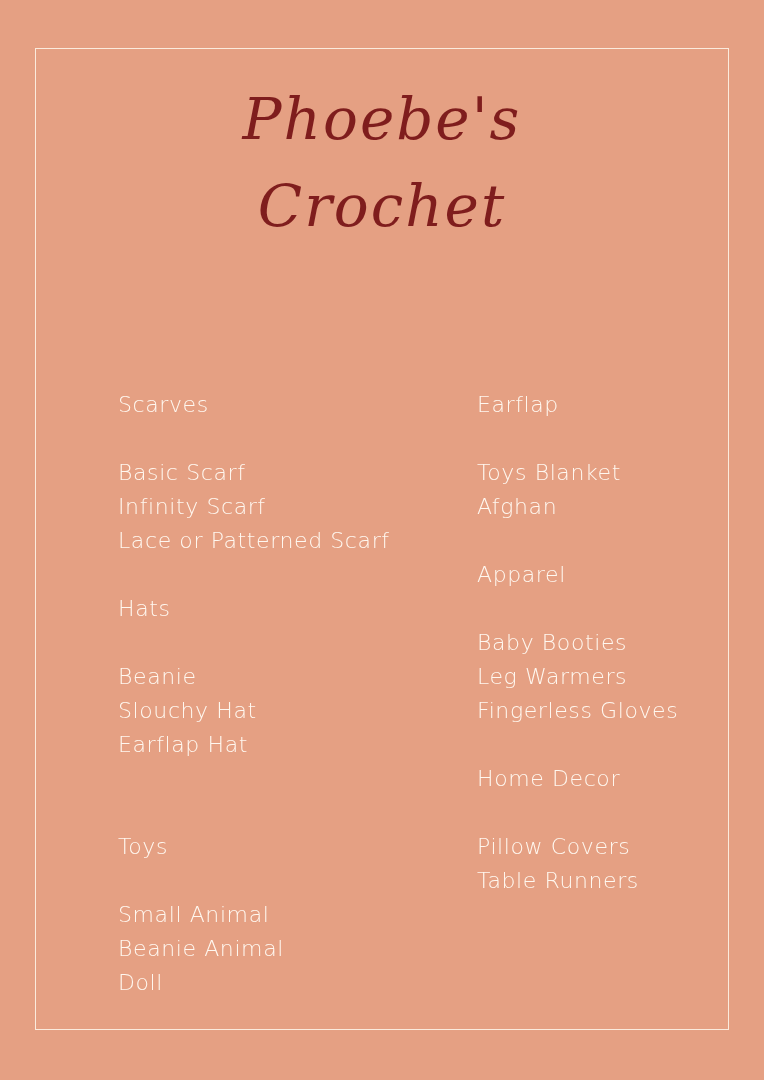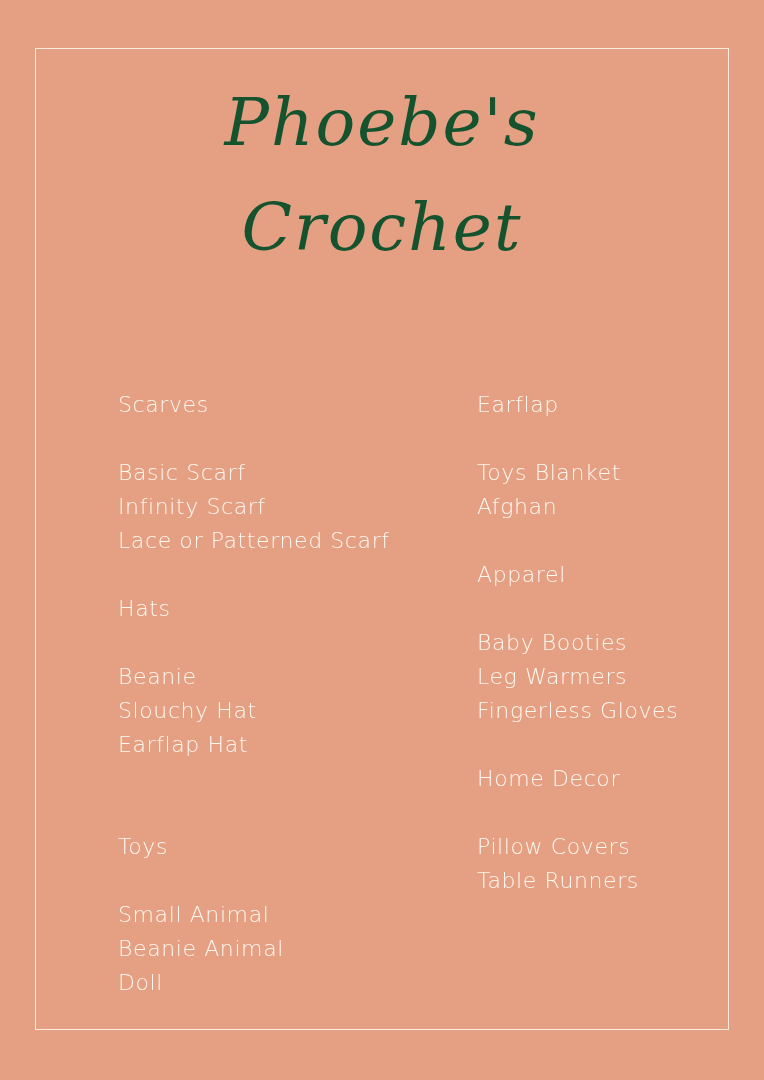--- a/index.html
+++ b/index.html
@@ -1,20 +1,20 @@
 <!DOCTYPE html>
 <html><head>
 <meta charset="utf-8">
 <style>
   html,body{margin:0;padding:0;}
   body{width:764px;height:1080px;background:#E5A083;position:relative;overflow:hidden;font-family:"DejaVu Sans",sans-serif;color:#FFF8F0;}
   .frame{position:absolute;left:35px;top:48px;width:694px;height:982px;border:1px solid #FBEBDD;box-sizing:border-box;}
-  .title{position:absolute;left:0;width:764px;text-align:center;font-family:"DejaVu Serif",serif;font-style:italic;color:#14532d;font-size:66px;line-height:1;letter-spacing:2px;}
+  .title{position:absolute;left:0;width:764px;text-align:center;font-family:"DejaVu Serif",serif;font-style:italic;color:#7f1d1d;font-size:58px;line-height:1;letter-spacing:2px;}
   .t1{top:90px;}
-  .t2{top:195px;}
+  .t2{top:177px;}
   .col{position:absolute;top:388px;font-size:22px;line-height:34px;letter-spacing:0.6px;font-weight:300;}
   .col.left{left:73px;}
   .col.right{left:432px;}
   .line{height:34px;white-space:nowrap;margin-left:45px;}
 </style>
 </head>
 <body>
 
 <div class="frame"></div>
 <div class="title t1">Phoebe's</div>

